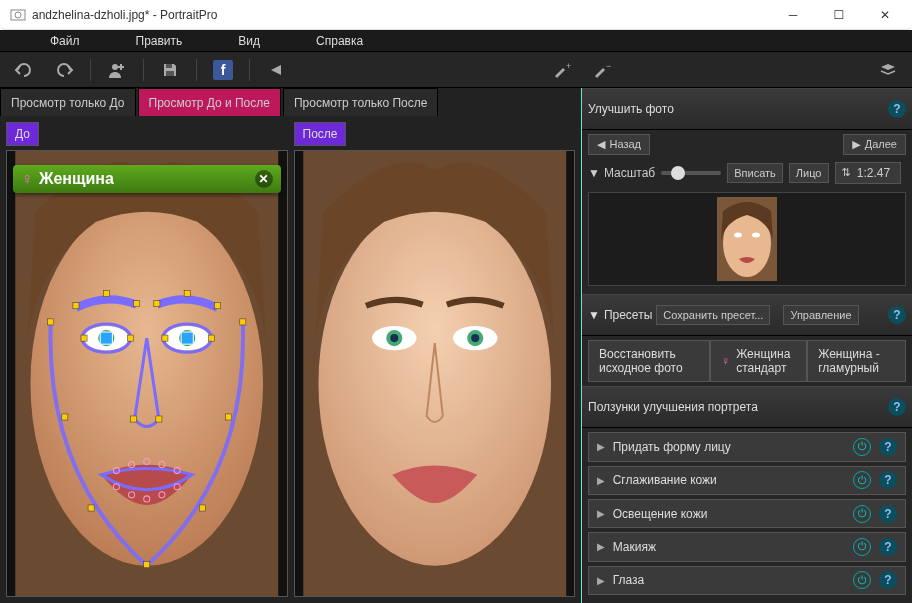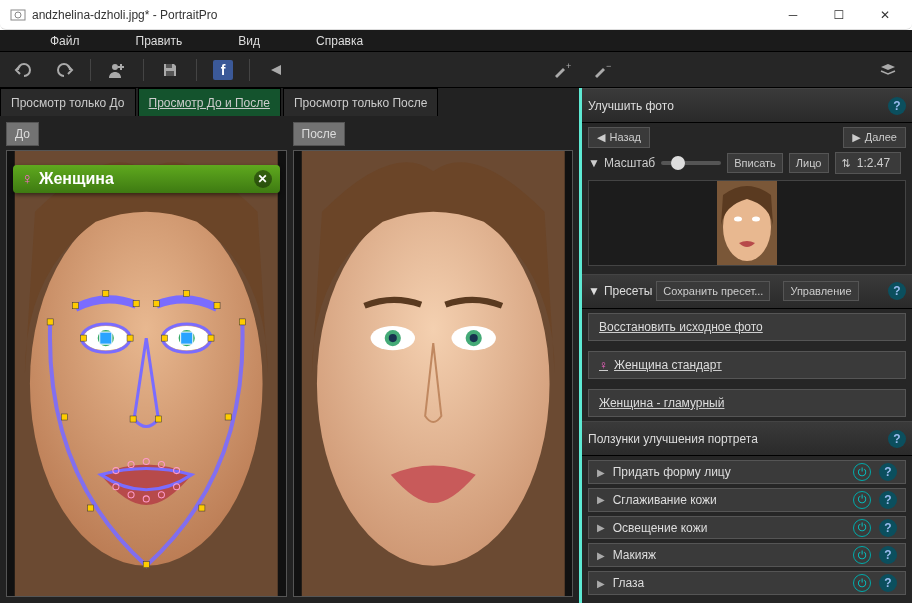--- a/index.html
+++ b/index.html
@@ -16,27 +16,27 @@
 .menubar span { font-size: 12px; color: #ddd; cursor: default; margin-left: 42px; }
 
 .toolbar { height: 36px; background: #262626; display: flex; align-items: center; padding: 0 8px; gap: 8px; border-bottom: 1px solid #000; }
 .toolbar .tbtn { width: 32px; height: 28px; display: flex; align-items: center; justify-content: center; color: #aaa; }
 .toolbar .sep { width: 1px; height: 22px; background: #444; margin: 0 2px; }
 .toolbar .spacer { flex: 1; }
 .fbbtn { background: #3b5998; color: #fff; font-weight: bold; width: 20px; height: 20px; display: flex; align-items: center; justify-content: center; border-radius: 2px; font-size: 14px;}
 
 .main { flex: 1; display: flex; min-height: 0; }
 
-.leftpane { flex: 1; display: flex; flex-direction: column; background: #222; border-right: 3px solid #5eead4; }
+.leftpane { flex: 1; display: flex; flex-direction: column; background: #222; border-right: 1px solid #5eead4; }
 .viewtabs { height: 28px; display: flex; align-items: stretch; background: #222; }
 .viewtabs .vtab { padding: 0 10px; display: flex; align-items: center; font-size: 12px; color: #ccc; border: 1px solid #000; border-bottom: none; background: #2a2a2a; margin-right: 2px; }
-.viewtabs .vtab.active { background: #14532d; text-decoration: underline; }
+.viewtabs .vtab.active { background: #be185d; }
 .viewarea { flex: 1; display: flex; padding: 6px; gap: 6px; min-height: 0; }
 .viewcol { flex: 1; display: flex; flex-direction: column; min-height: 0; }
-.viewlabel { background: #737373; color: #ddd; font-size: 12px; padding: 4px 8px; width: fit-content; border: 1px solid #555; }
+.viewlabel { background: #6d28d9; color: #ddd; font-size: 12px; padding: 4px 8px; width: fit-content; border: 1px solid #555; }
 .imgbox { flex: 1; background: #111; border: 1px solid #555; margin-top: 4px; display: flex; align-items: center; justify-content: center; overflow: hidden; position: relative; }
 .facesvg { width: 100%; height: 100%; }
 .genderbadge { position: absolute; top: 14px; left: 6px; right: 6px; height: 28px; background: linear-gradient(#5fa91e,#3e7a12); border-radius: 4px; display: flex; align-items: center; gap: 6px; padding: 0 8px; color: #fff; font-weight: bold; font-size: 16px; box-shadow: 0 2px 4px rgba(0,0,0,.5); }
 .genderbadge .gsym { color: #ff66cc; font-size: 16px; }
 .genderbadge .gclose { margin-left: auto; width: 18px; height: 18px; background: rgba(0,0,0,.4); border-radius: 50%; display:flex; align-items:center; justify-content:center; font-size:12px;}
 
 .rightpane { width: 330px; background: #262626; display: flex; flex-direction: column; overflow: hidden; }
 .section-head { height: 43px; background: linear-gradient(#3a3a3a,#2a2a2a); display: flex; align-items: center; padding: 0 6px; font-size: 12px; color: #ddd; border-top:1px solid #444; border-bottom:1px solid #000;}
 .section-head .hspacer { flex: 1; }
 .helpbtn { width: 18px; height: 18px; border-radius: 50%; background: #0b4f5e; color: #9be; display:flex; align-items:center; justify-content:center; font-size:12px; font-weight:bold;}
@@ -45,21 +45,21 @@
 .navbtn { background:#3a3a3a; border:1px solid #555; padding:3px 8px; font-size:11px; color:#ccc; display:flex; align-items:center; gap:4px;}
 .navrow .nspacer { flex:1; }
 .scalerow { height: 30px; display:flex; align-items:center; padding: 0 6px; gap:6px; }
 .scalelabel { display:flex; align-items:center; gap:4px; font-size:12px; }
 .slider { flex:0 0 60px; height:4px; background:#555; position:relative; border-radius:2px;}
 .slider .knob { position:absolute; top:-5px; left:10px; width:14px; height:14px; background:#ddd; border-radius:50%; }
 .thumbstrip { height: 96px; background:#1c1c1c; border:1px solid #444; margin: 4px 6px 8px 6px; display:flex; align-items:center; justify-content:center; }
 .thumb { width: 60px; height: 84px; background: #333; }
 
 .presetbtns { display:flex; align-items:center; gap:13px; padding-left:4px;}
-.preset-list { padding: 4px 6px; display:flex; flex-direction:column; gap:10px;text-decoration:underline; }
+.preset-list { padding: 4px 6px; display:flex; flex-direction:row; gap:0; }
 .preset-item { background:#3a3a3a; border:1px solid #555; padding:6px 10px; font-size:12px; color:#ddd; display:flex; align-items:center; gap:6px;}
 .preset-item .psym { color:#ff66cc; font-size:12px;}
 .slider-list { padding: 4px 6px 8px 6px; display:flex; flex-direction:column; gap:4px; overflow:auto; }
 .srow { background:#3a3a3a; border:1px solid #555; height:30px; display:flex; align-items:center; padding:0 8px; gap:8px; font-size:12px; color:#ddd;}
 .srow .arrow { color:#aaa; font-size:10px; }
 .srow .slabel { flex:1; }
 .smallbtn { background:#3a3a3a; border:1px solid #555; padding:3px 6px; font-size:11px; color:#ccc; }
 .scalereadout { font-size:12px; color:#ccc; padding:0 4px;}
 </style>
 </head>

